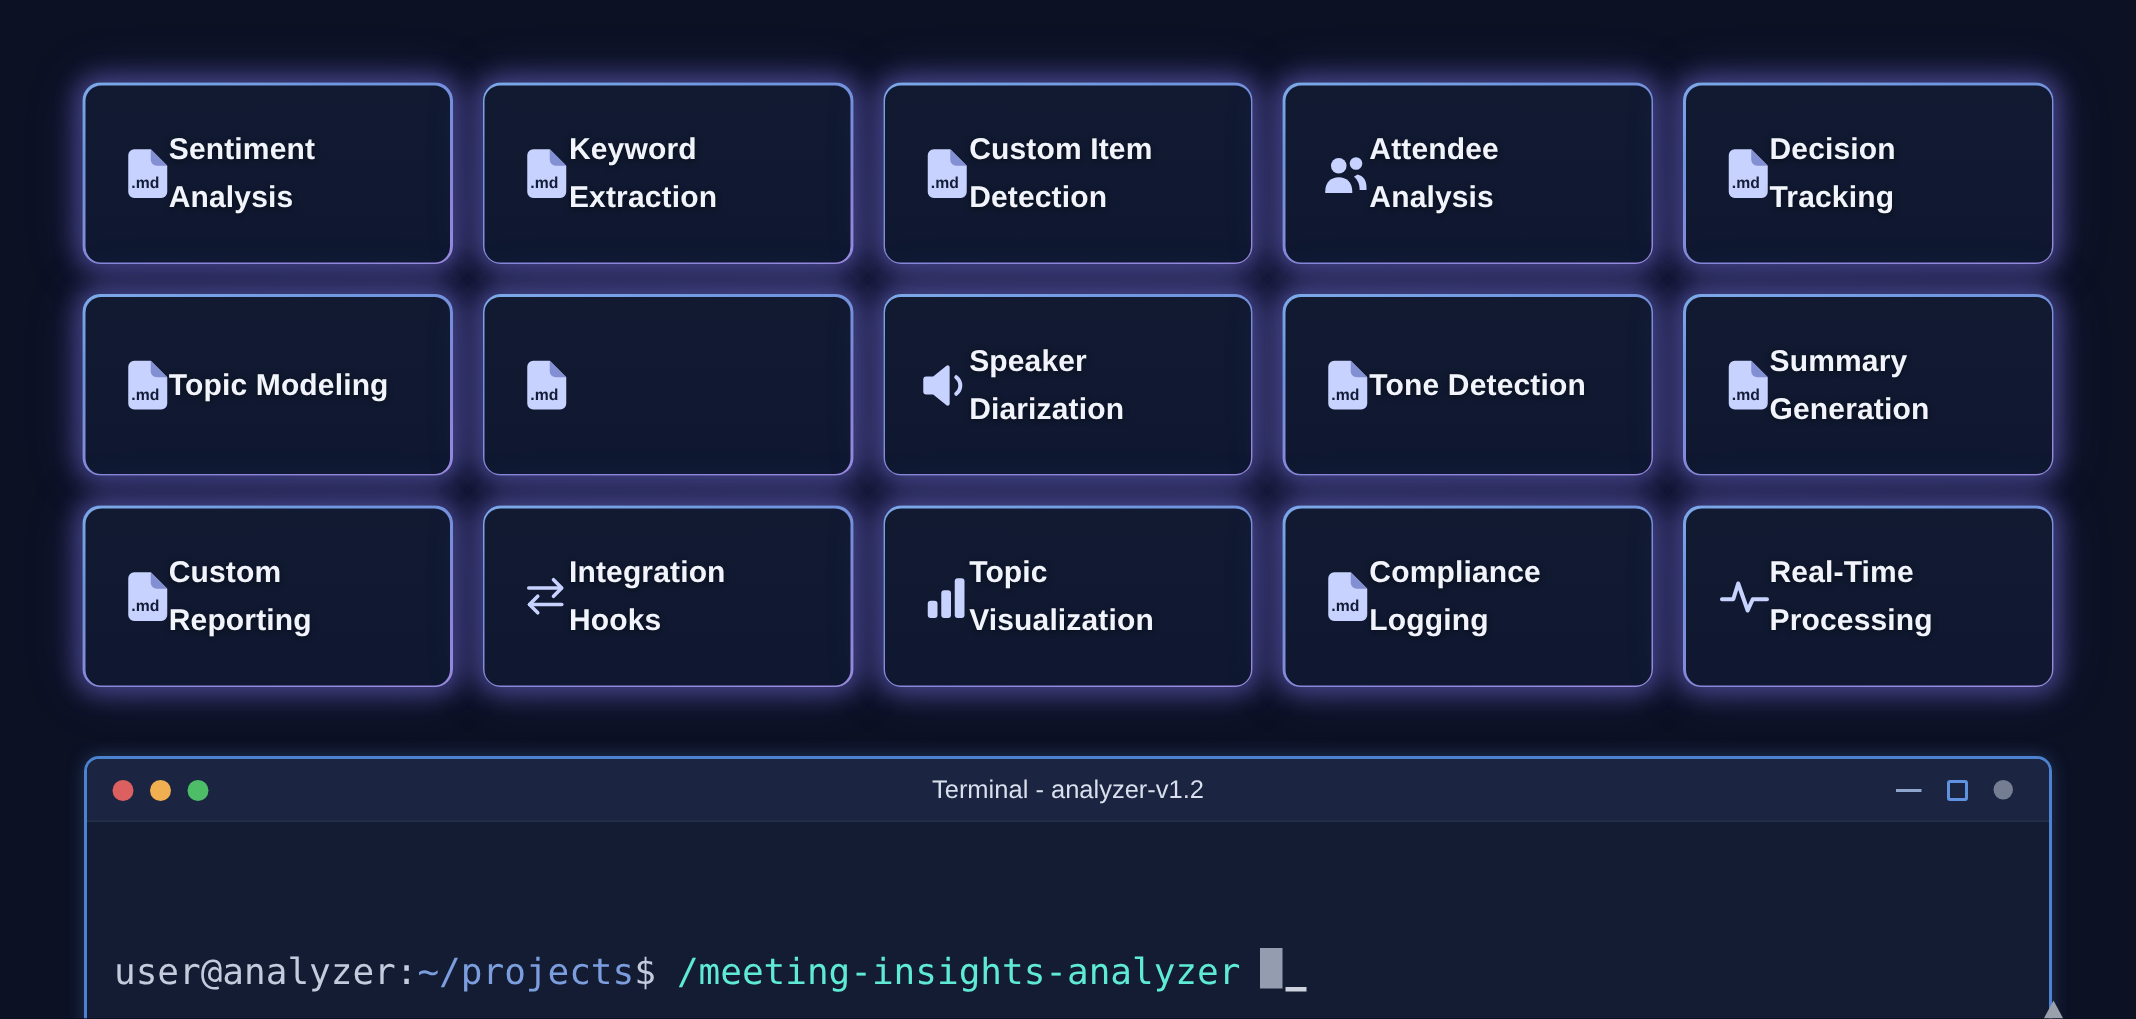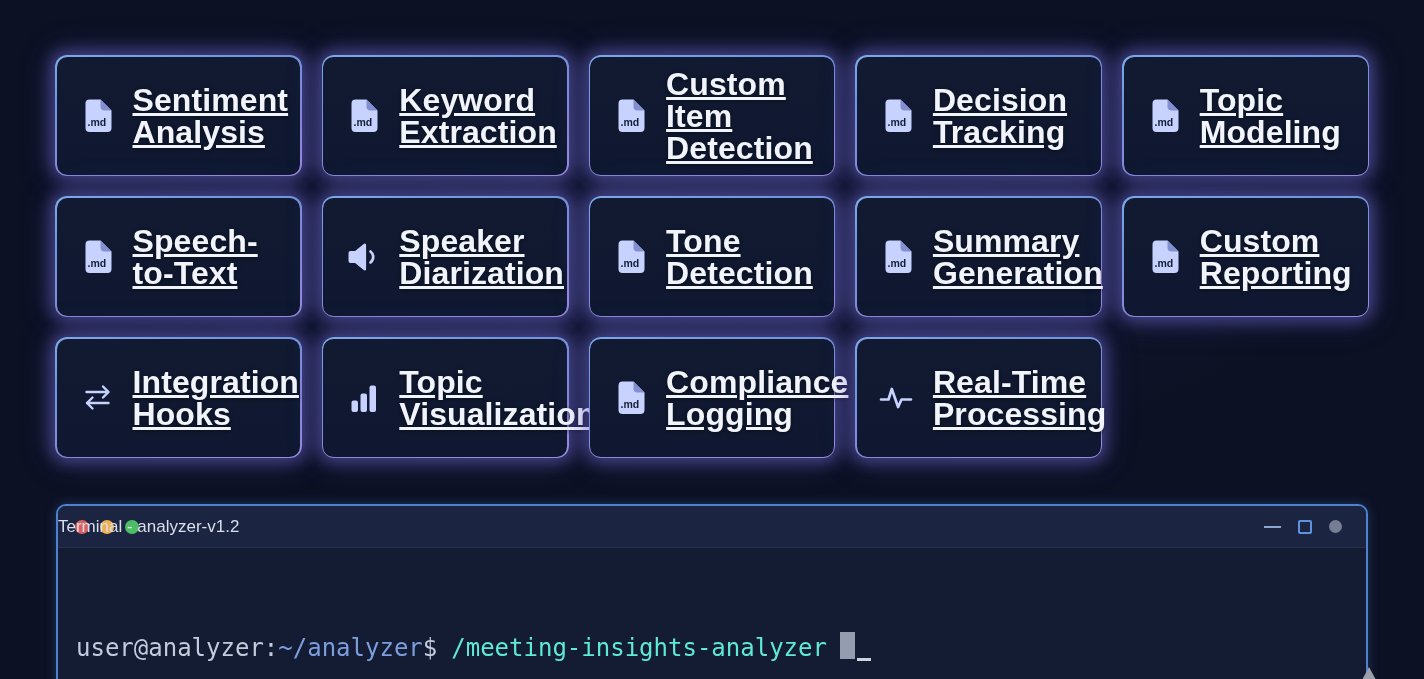--- a/index.html
+++ b/index.html
@@ -48,29 +48,27 @@
   }
   .card-icon {
     flex: 0 0 auto;
     width: 34px;
     display: flex;
     align-items: center;
     justify-content: flex-end;
     color: #c7d2fe;
   }
   .card-label {
-    margin-left: 20px;
     max-width: 158px;
     color: #f2f4fc;
-    font-size: 32px;
+    font-size: 20px;
     line-height: 32px;
     font-weight: 600;
     letter-spacing: 0.1px;
     text-shadow: 0 1px 4px rgba(0,0,0,0.45);
-    text-decoration: underline;
   }
 
   
   .terminal {
     position: absolute;
     left: 56px; top: 504px;
     width: 1312px;
     height: 230px;
     border: 2px solid #4c82d0;
     border-radius: 10px;
@@ -92,21 +90,21 @@
     gap: 11px;
     padding-left: 17px;
   }
   .tl { width: 14px; height: 14px; border-radius: 50%; cursor: pointer; }
   .tl.red    { background: #dd6060; }
   .tl.yellow { background: #f0b052; }
   .tl.green  { background: #4dbd68; }
   .terminal-title {
     position: absolute;
     left: 0; right: 0;
-    text-align: left;
+    text-align: center;
     color: #d9dfec;
     font-size: 17px;
     font-weight: 400;
   }
   .win-controls {
     position: absolute;
     right: 24px;
     display: flex;
     align-items: center;
     gap: 17px;
@@ -189,20 +187,33 @@
             <svg width="29" height="34" viewBox="0 0 29 34" fill="none">
               <path d="M5.5 0.5 H16.5 L27.5 11.5 V29 a4 4 0 0 1 -4 4 H5.5 a4 4 0 0 1 -4 -4 V4.5 a4 4 0 0 1 4 -4 Z" fill="currentColor"></path>
               <path d="M16.5 0.5 V7.5 a4 4 0 0 0 4 4 H27.5 Z" fill="#828fd2"></path>
               <text x="3.5" y="26.5" font-family="Liberation Sans, sans-serif" font-size="10.5" font-weight="700" fill="#141d38">.md</text>
             </svg>
           </span>
         <span class="card-label">Custom Item Detection</span>
       </div>
     </div>
 
+    <div class="card-outer">
+      <div class="card">
+        <span class="card-icon">
+            <svg width="32" height="30" viewBox="0 0 32 30" fill="currentColor">
+              <circle cx="11.5" cy="9.5" r="5.2"></circle>
+              <path d="M2.5 26.5 c0-6 4-9.3 9-9.3 s9 3.3 9 9.3 v1.2 H2.5 Z"></path>
+              <circle cx="23" cy="8" r="4.2"></circle>
+              <path d="M24 15.4 c3.9 0.9 6 4 6 8.3 v2 h-4.6 v-0.6 c0-3.5-1.5-6.4-3.8-8.2 Z"></path>
+            </svg>
+          </span>
+        <span class="card-label">Attendee Analysis</span>
+      </div>
+    </div>
 
     <div class="card-outer">
       <div class="card">
         <span class="card-icon">
             <svg width="29" height="34" viewBox="0 0 29 34" fill="none">
               <path d="M5.5 0.5 H16.5 L27.5 11.5 V29 a4 4 0 0 1 -4 4 H5.5 a4 4 0 0 1 -4 -4 V4.5 a4 4 0 0 1 4 -4 Z" fill="currentColor"></path>
               <path d="M16.5 0.5 V7.5 a4 4 0 0 0 4 4 H27.5 Z" fill="#828fd2"></path>
               <text x="3.5" y="26.5" font-family="Liberation Sans, sans-serif" font-size="10.5" font-weight="700" fill="#141d38">.md</text>
             </svg>
           </span>
@@ -225,21 +236,20 @@
 
     <div class="card-outer">
       <div class="card">
         <span class="card-icon">
             <svg width="29" height="34" viewBox="0 0 29 34" fill="none">
               <path d="M5.5 0.5 H16.5 L27.5 11.5 V29 a4 4 0 0 1 -4 4 H5.5 a4 4 0 0 1 -4 -4 V4.5 a4 4 0 0 1 4 -4 Z" fill="currentColor"></path>
               <path d="M16.5 0.5 V7.5 a4 4 0 0 0 4 4 H27.5 Z" fill="#828fd2"></path>
               <text x="3.5" y="26.5" font-family="Liberation Sans, sans-serif" font-size="10.5" font-weight="700" fill="#141d38">.md</text>
             </svg>
           </span>
-        <span class="card-label">Speech-to-Text</span>
       </div>
     </div>
 
     <div class="card-outer">
       <div class="card">
         <span class="card-icon">
             <svg width="33" height="30" viewBox="0 0 33 30" fill="none">
               <path d="M2.5 11 v8 a2 2 0 0 0 2 2 h4.6 l8.9 7.2 a1.3 1.3 0 0 0 2.1-1 V2.8 a1.3 1.3 0 0 0 -2.1-1 L9.1 9 H4.5 a2 2 0 0 0 -2 2 Z" fill="currentColor"></path>
               <path d="M24.5 9.5 c3.6 2.9 3.6 8.1 0 11" stroke="currentColor" stroke-width="2.7" stroke-linecap="round"></path>
             </svg>
@@ -347,18 +357,18 @@
         <span class="tl green"></span>
       </div>
       <div class="terminal-title">Terminal - analyzer-v1.2</div>
       <div class="win-controls">
         <span class="wc-min"></span>
         <span class="wc-max"></span>
         <span class="wc-dot"></span>
       </div>
     </div>
     <div class="terminal-body">
-      <div class="prompt-line"><span class="p-user">user@analyzer:</span><span class="p-path">~/analyzer</span><span class="p-sym">$</span><span class="p-cmd">/meeting-insights-analyzer</span><span class="cursor-block"></span><span class="cursor-underscore"></span></div>
+      <div class="prompt-line"><span class="p-user">user@analyzer:</span><span class="p-path">~/projects</span><span class="p-sym">$</span><span class="p-cmd">/meeting-insights-analyzer</span><span class="cursor-block"></span><span class="cursor-underscore"></span></div>
     </div>
   </div>
 
   <div class="mouse-pointer"></div>
 </div>
 
 </body></html>

